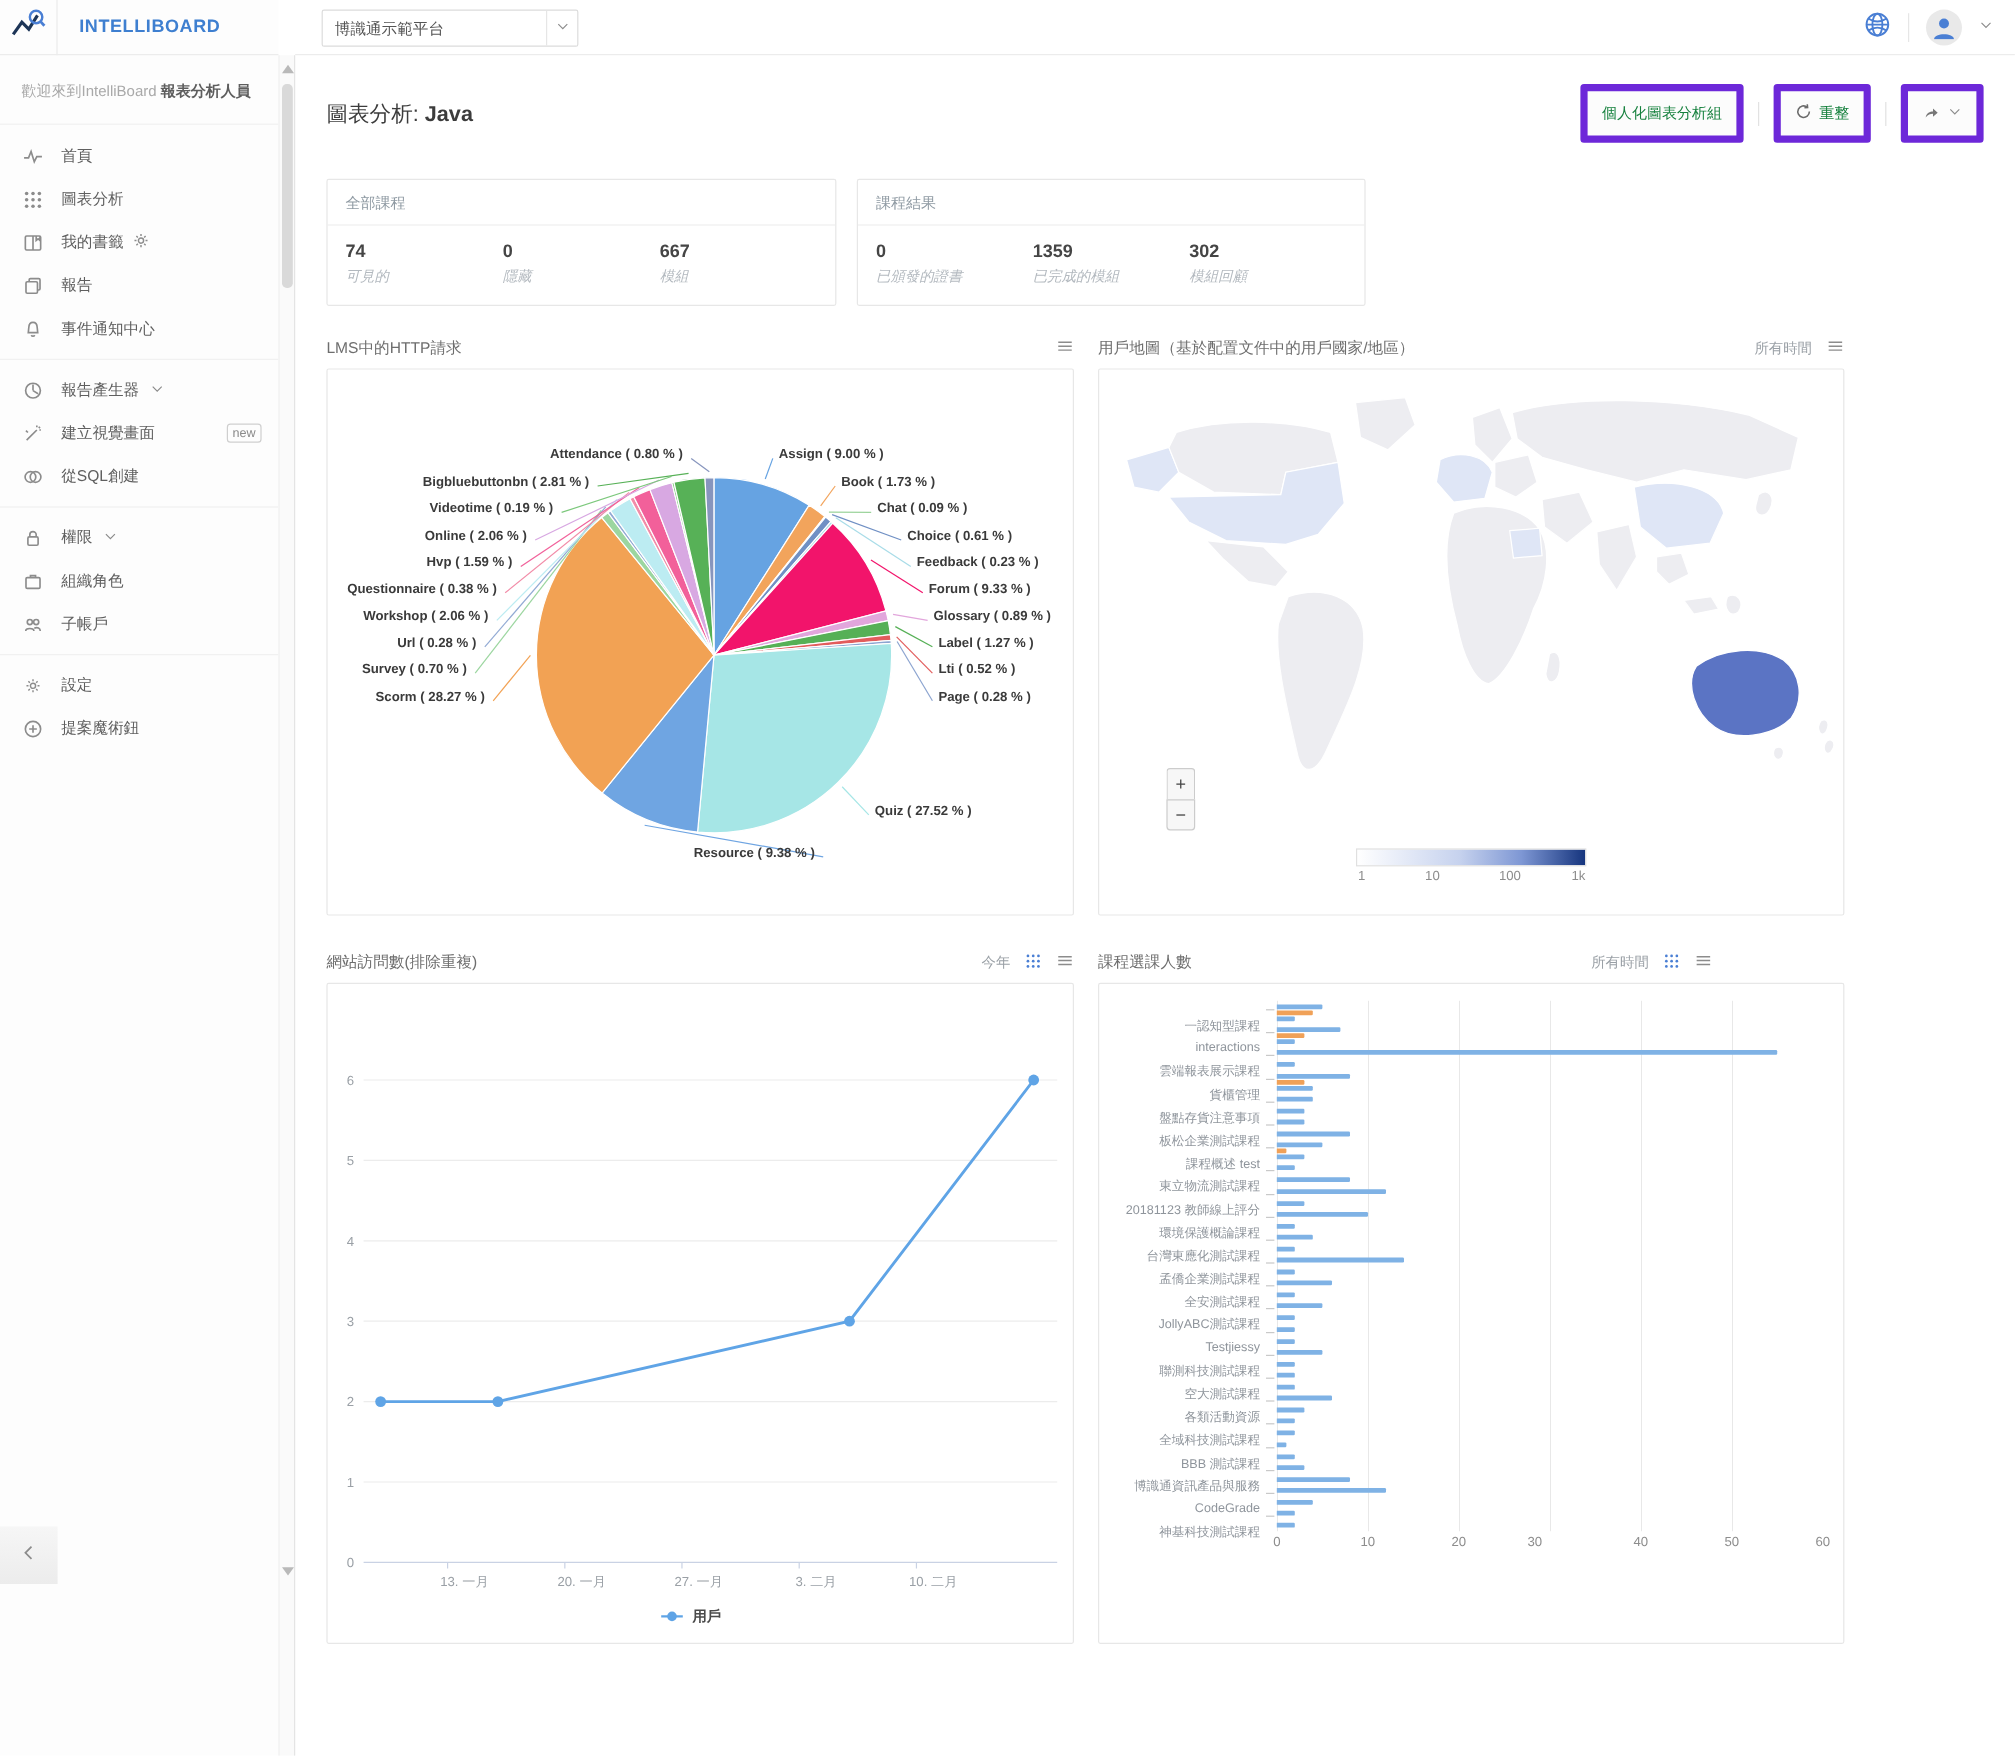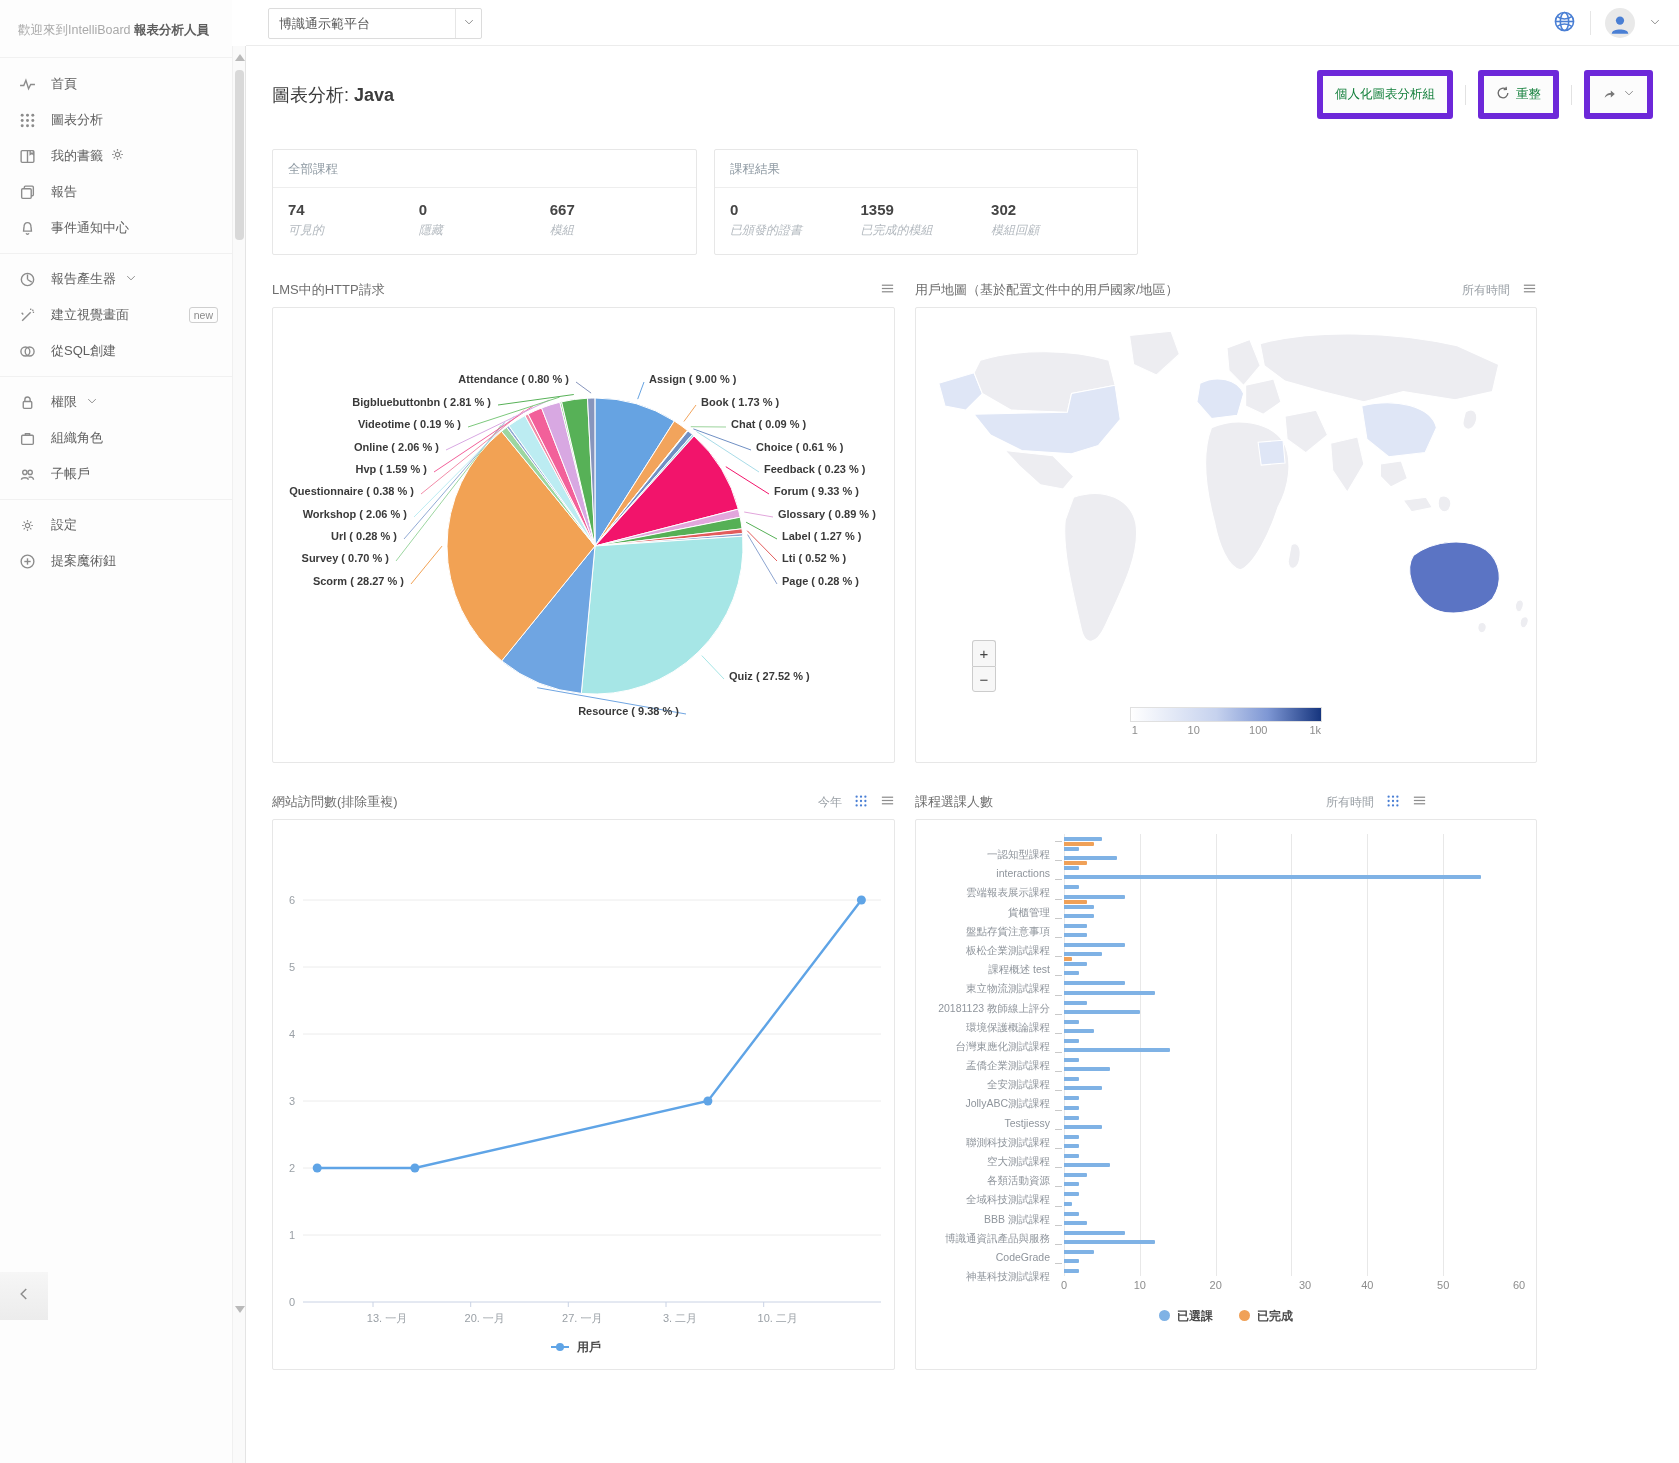--- a/index.html
+++ b/index.html
@@ -91,20 +91,30 @@
   .hbar.orange { background:#f0a158; }
   .bar-xaxis { position:relative; margin-left:132px; width:455px; height:18px; font-size:11px; color:#8d8d8d; }
   .bar-xaxis span { position:absolute; top:3px; transform:translateX(-50%); }
   .legend-row { display:flex; justify-content:center; gap:26px; margin-top:14px; font-size:12px; color:#4a4a4a; font-weight:bold; }
   .legend-row .dot { display:inline-block; width:11px; height:11px; border-radius:50%; margin-right:7px; vertical-align:-1px; }
 </style>
 </head>
 <body>
 
 <div class="sidebar">
+  <div class="logo-row">
+    <div class="logo-cell">
+        <span id="logo-slot" class="iconsvg"><svg width="30" height="26" viewBox="0 0 20 18">
+            <polyline points="1,15 6,8 10,12 15,4" fill="none" stroke="#1d3557" stroke-width="1.8"></polyline>
+            <circle cx="14.2" cy="5" r="3.6" fill="none" stroke="#4a7fd4" stroke-width="1.4"></circle>
+            <line x1="16.8" y1="7.6" x2="19" y2="10" stroke="#4a7fd4" stroke-width="1.6"></line>
+          </svg></span>
+      </div>
+    <div class="brand">INTELLIBOARD</div>
+  </div>
   <div class="welcome">
     <span>歡迎來到IntelliBoard</span>
     <b>報表分析人員</b>
   </div>
   <ul class="nav" id="nav-list">
       <li class="item">
         <span class="ic">
           <svg width="17" height="17" viewBox="0 0 16 16" fill="none" stroke="#8c8c8c" stroke-width="1.3">
             <polyline points="1,9 4.5,9 6.5,4 9,12 11,8 15,8"></polyline>
           </svg>
@@ -706,26 +716,22 @@
     <span class="lab">神基科技測試課程</span>
     <span class="tick"></span>
     <div class="hbar" style="left:0;top:3px;width:15.2px"></div>
                 <div class="hbar" style="left:0;top:13px;width:15.2px"></div>
   </div>
             </div>
             <div class="bar-xaxis">
               <span style="left:0.0px">0</span>
               <span style="left:75.8px">10</span>
               <span style="left:151.7px">20</span>
-              <span style="left:241px">30</span>
+              <span style="left:215px">30</span>
               <span style="left:303.3px">40</span>
               <span style="left:379.2px">50</span>
               <span style="left:455.0px">60</span>
             </div>
-            <div class="legend-row">
-   <span><span class="dot" style="background:#7fb2e5"></span>已選課</span>
-   <span><span class="dot" style="background:#f0a158"></span>已完成</span>
- </div>
           </div>
       </div>
     </div>
   </div>
 </div>
 
 </body></html>

